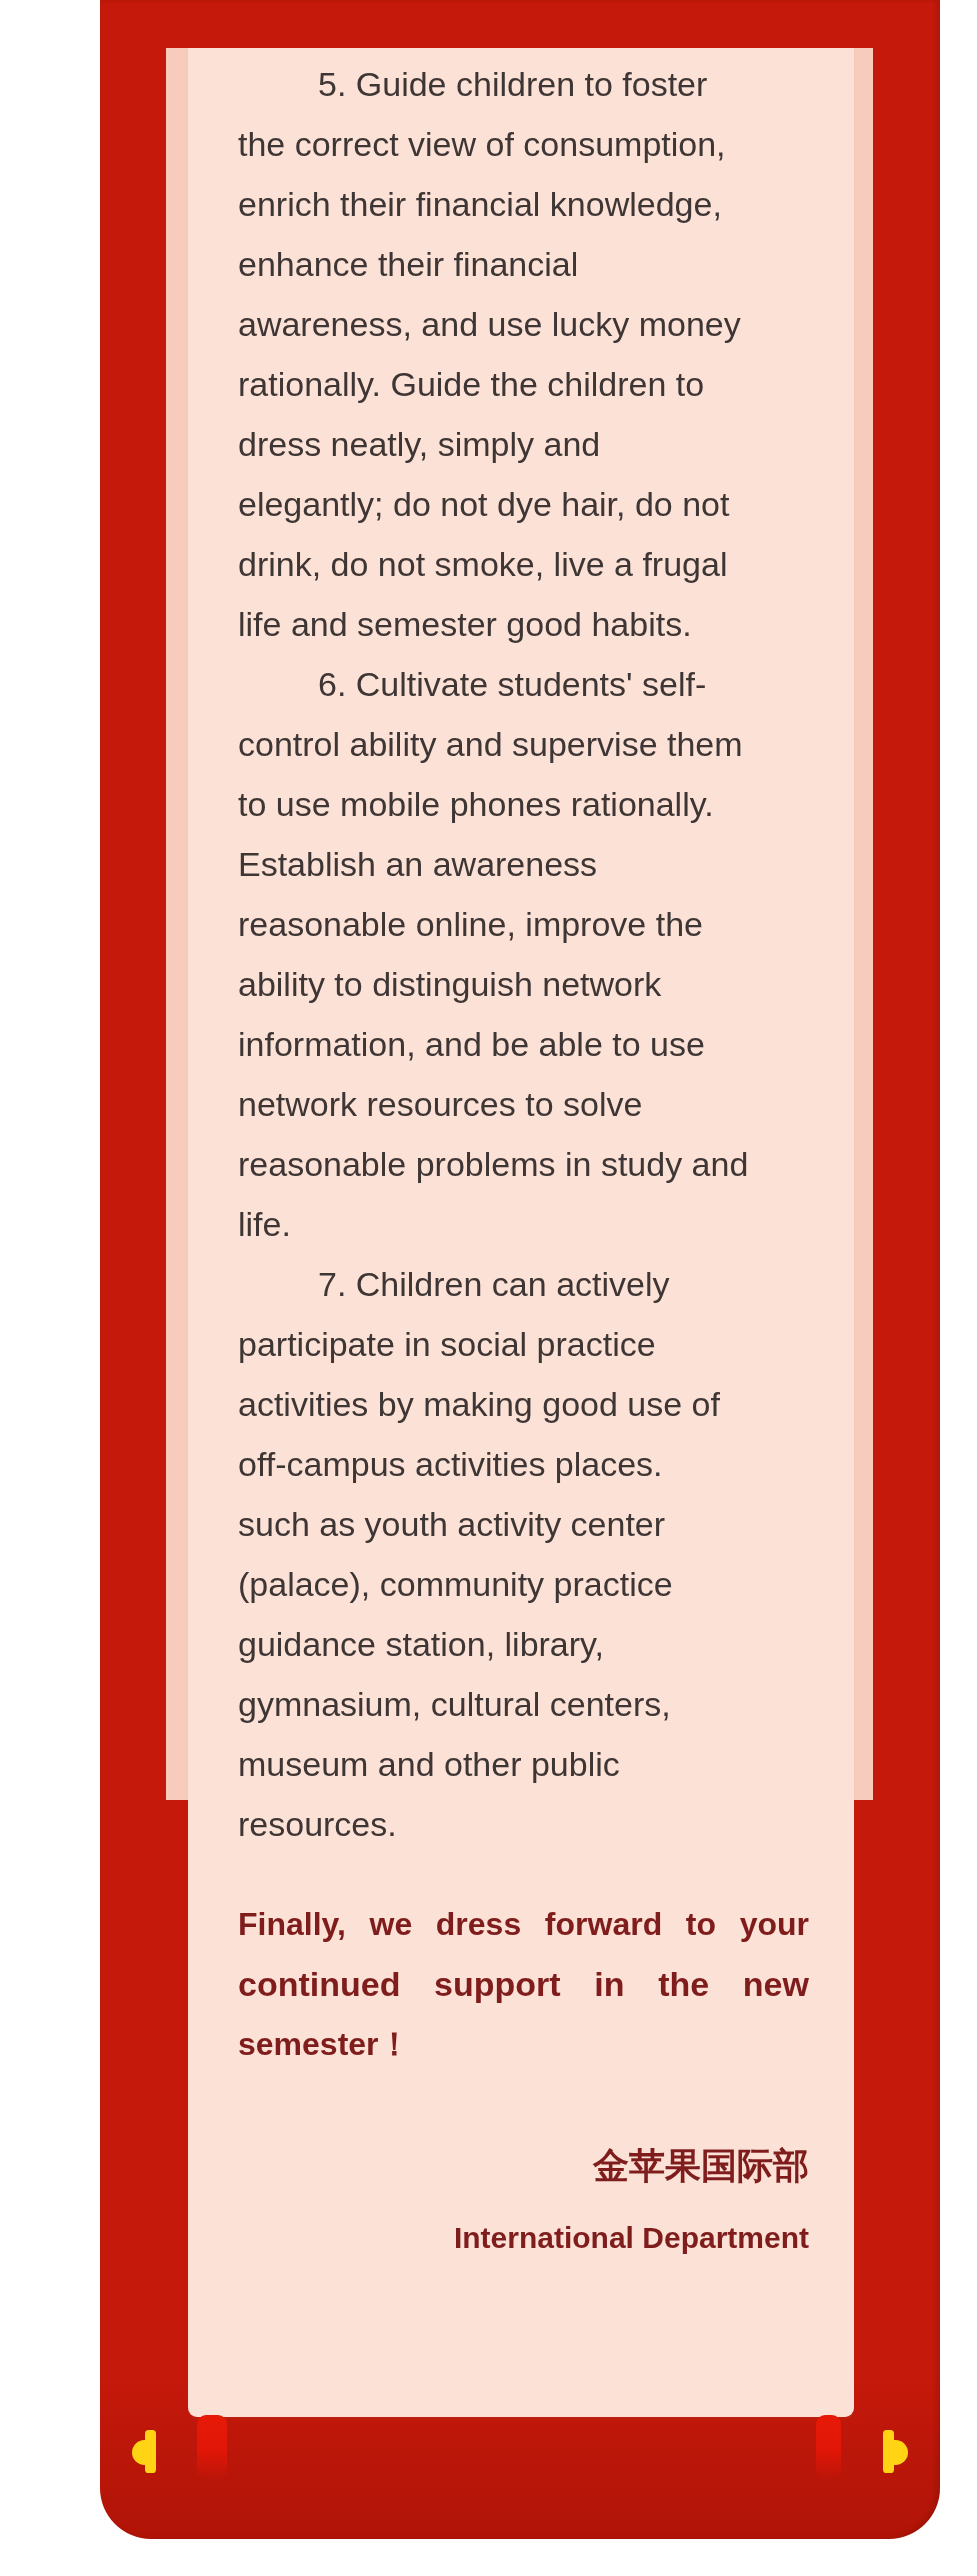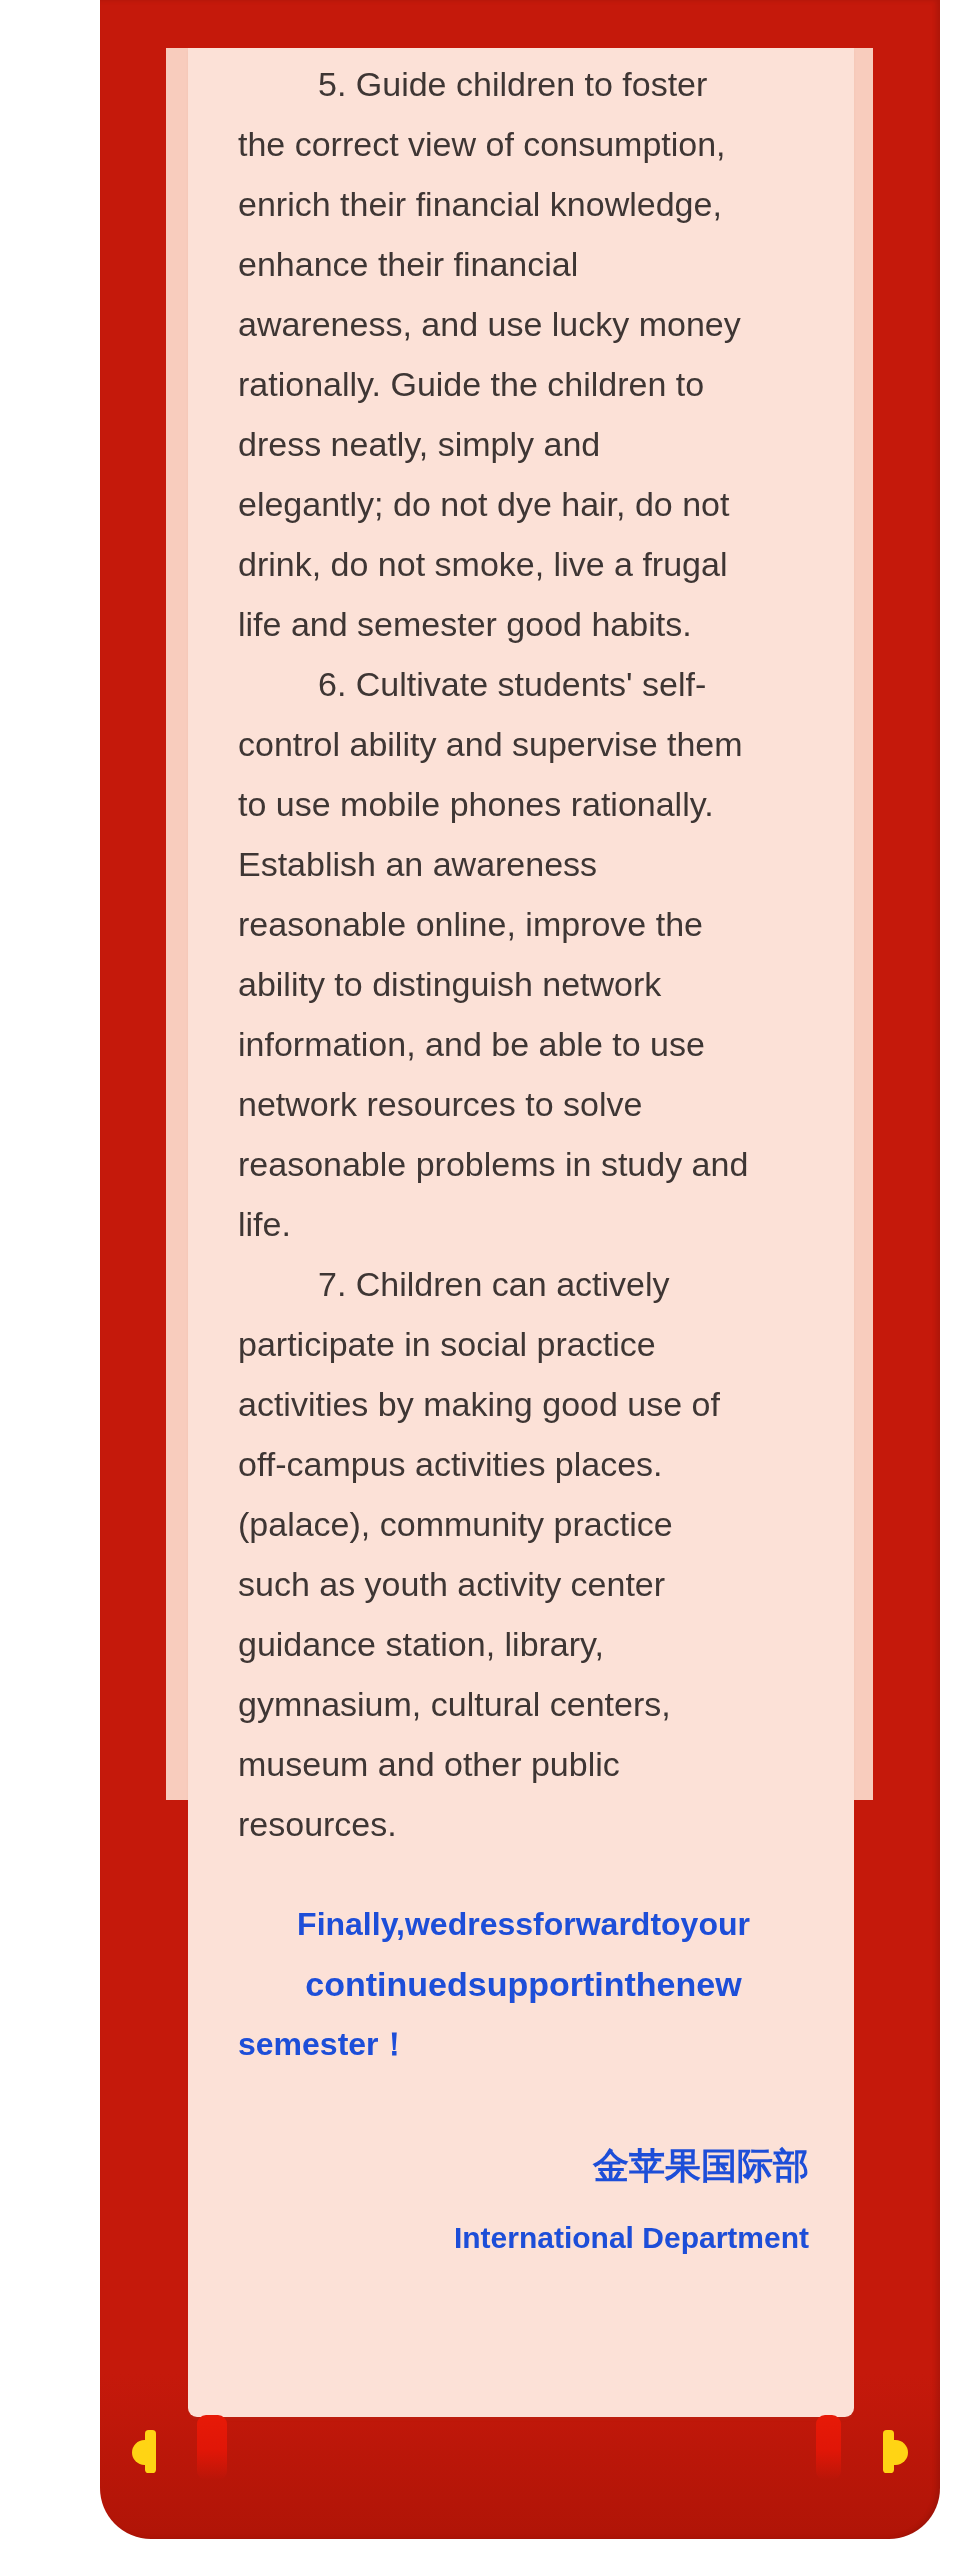--- a/index.html
+++ b/index.html
@@ -56,21 +56,21 @@
     padding-top: 6.3px;
     color: #3e3634;
     font-size: 34px;
     line-height: 60px;
   }
 
   .para { margin: 0; }
   .line { white-space: pre; }
   .line.indent { text-indent: 80px; }
 
-  .para.bold .line { font-weight: bold; color: #1d4ed8; justify-content: center; }
+  .para.bold .line { font-weight: bold; color: #7f1d1d; }
 
   .line.justify {
     display: flex;
     justify-content: space-between;
     white-space: normal;
   }
 
   .para.right { text-align: right; }
 
   
@@ -134,22 +134,22 @@
               <div class="line">information, and be able to use</div>
               <div class="line">network resources to solve</div>
               <div class="line">reasonable problems in study and</div>
               <div class="line">life.</div>
             </div>
             <div class="para">
               <div class="line indent">7. Children can actively</div>
               <div class="line">participate in social practice</div>
               <div class="line">activities by making good use of</div>
               <div class="line">off-campus activities places.</div>
+              <div class="line">such as youth activity center</div>
               <div class="line">(palace), community practice</div>
-              <div class="line">such as youth activity center</div>
               <div class="line">guidance station, library,</div>
               <div class="line">gymnasium, cultural centers,</div>
               <div class="line">museum and other public</div>
               <div class="line">resources.</div>
             </div>
             <div class="para bold" style="margin-top: 40px;">
               <div class="line justify" style="font-size: 32px;">
                 <span>Finally,</span>
                 <span>we</span>
                 <span>dress</span>

